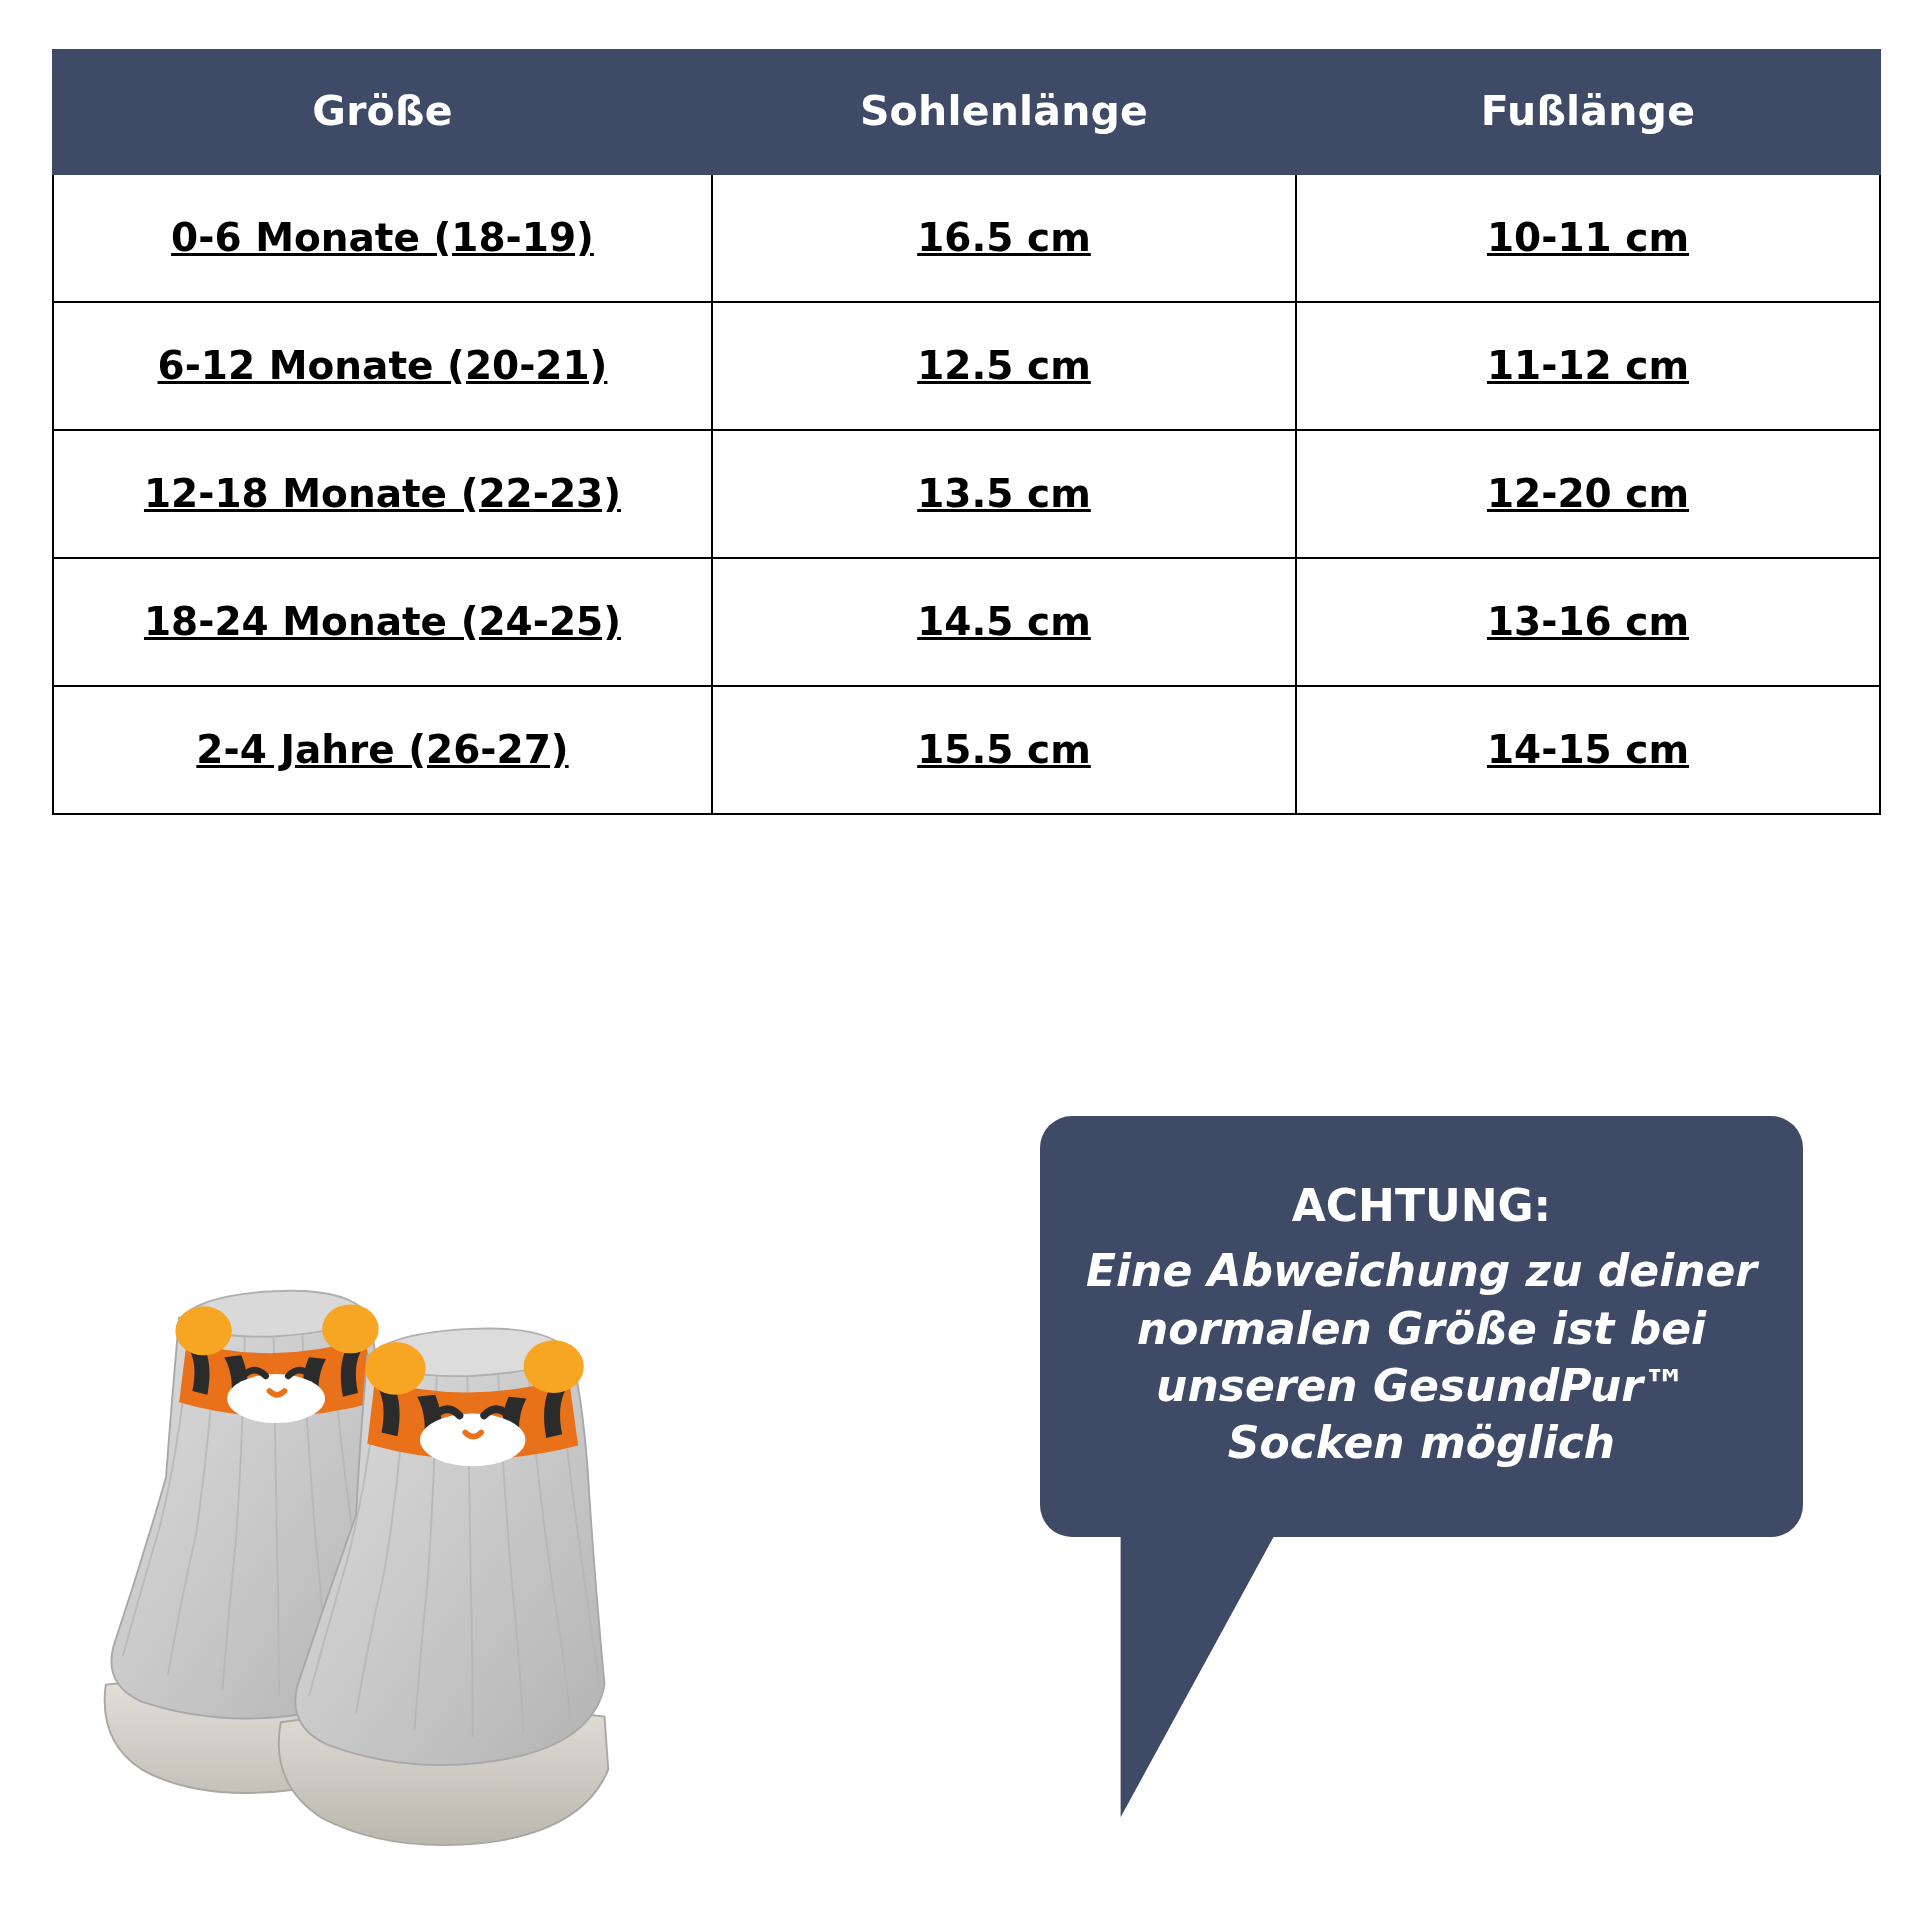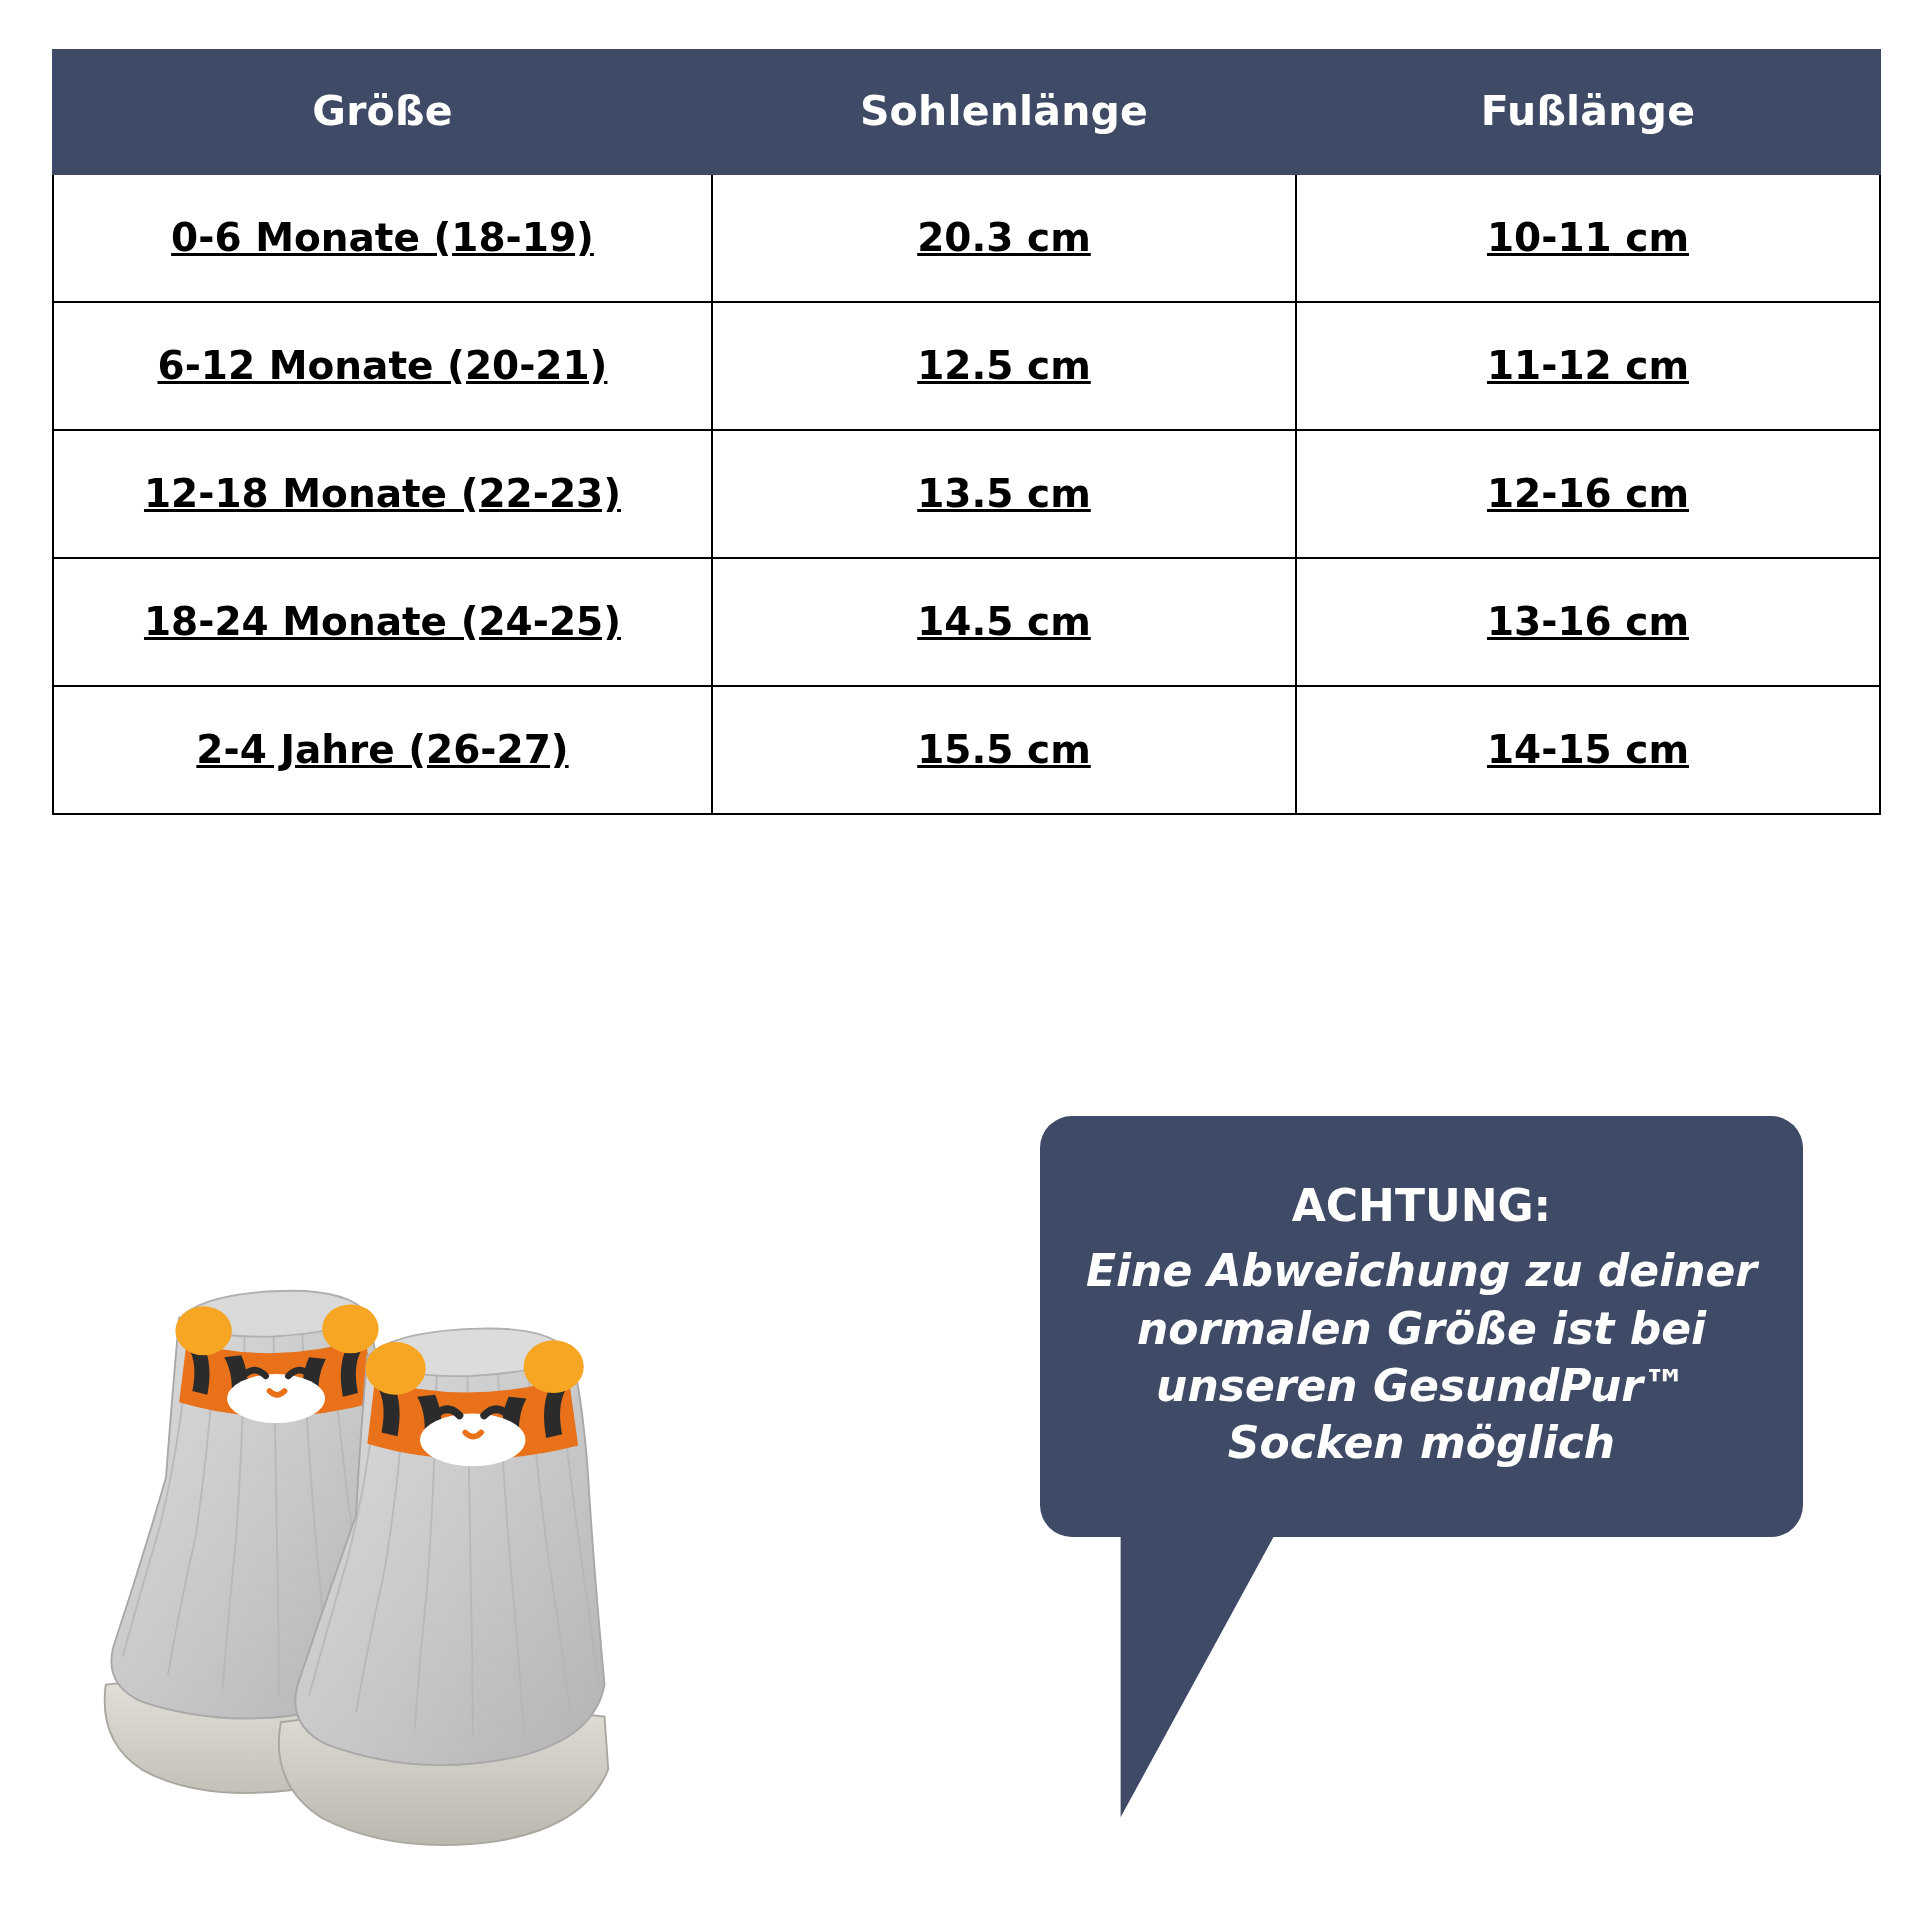--- a/index.html
+++ b/index.html
@@ -114,32 +114,32 @@
       <thead>
         <tr>
           <th>Größe</th>
           <th>Sohlenlänge</th>
           <th>Fußlänge</th>
         </tr>
       </thead>
       <tbody>
         <tr>
           <td>0-6 Monate (18-19)</td>
-          <td>20.3 cm</td>
+          <td>16.5 cm</td>
           <td>10-11 cm</td>
         </tr>
         <tr>
           <td>6-12 Monate (20-21)</td>
           <td>12.5 cm</td>
           <td>11-12 cm</td>
         </tr>
         <tr>
           <td>12-18 Monate (22-23)</td>
           <td>13.5 cm</td>
-          <td>12-16 cm</td>
+          <td>12-20 cm</td>
         </tr>
         <tr>
           <td>18-24 Monate (24-25)</td>
           <td>14.5 cm</td>
           <td>13-16 cm</td>
         </tr>
         <tr>
           <td>2-4 Jahre (26-27)</td>
           <td>15.5 cm</td>
           <td>14-15 cm</td>

